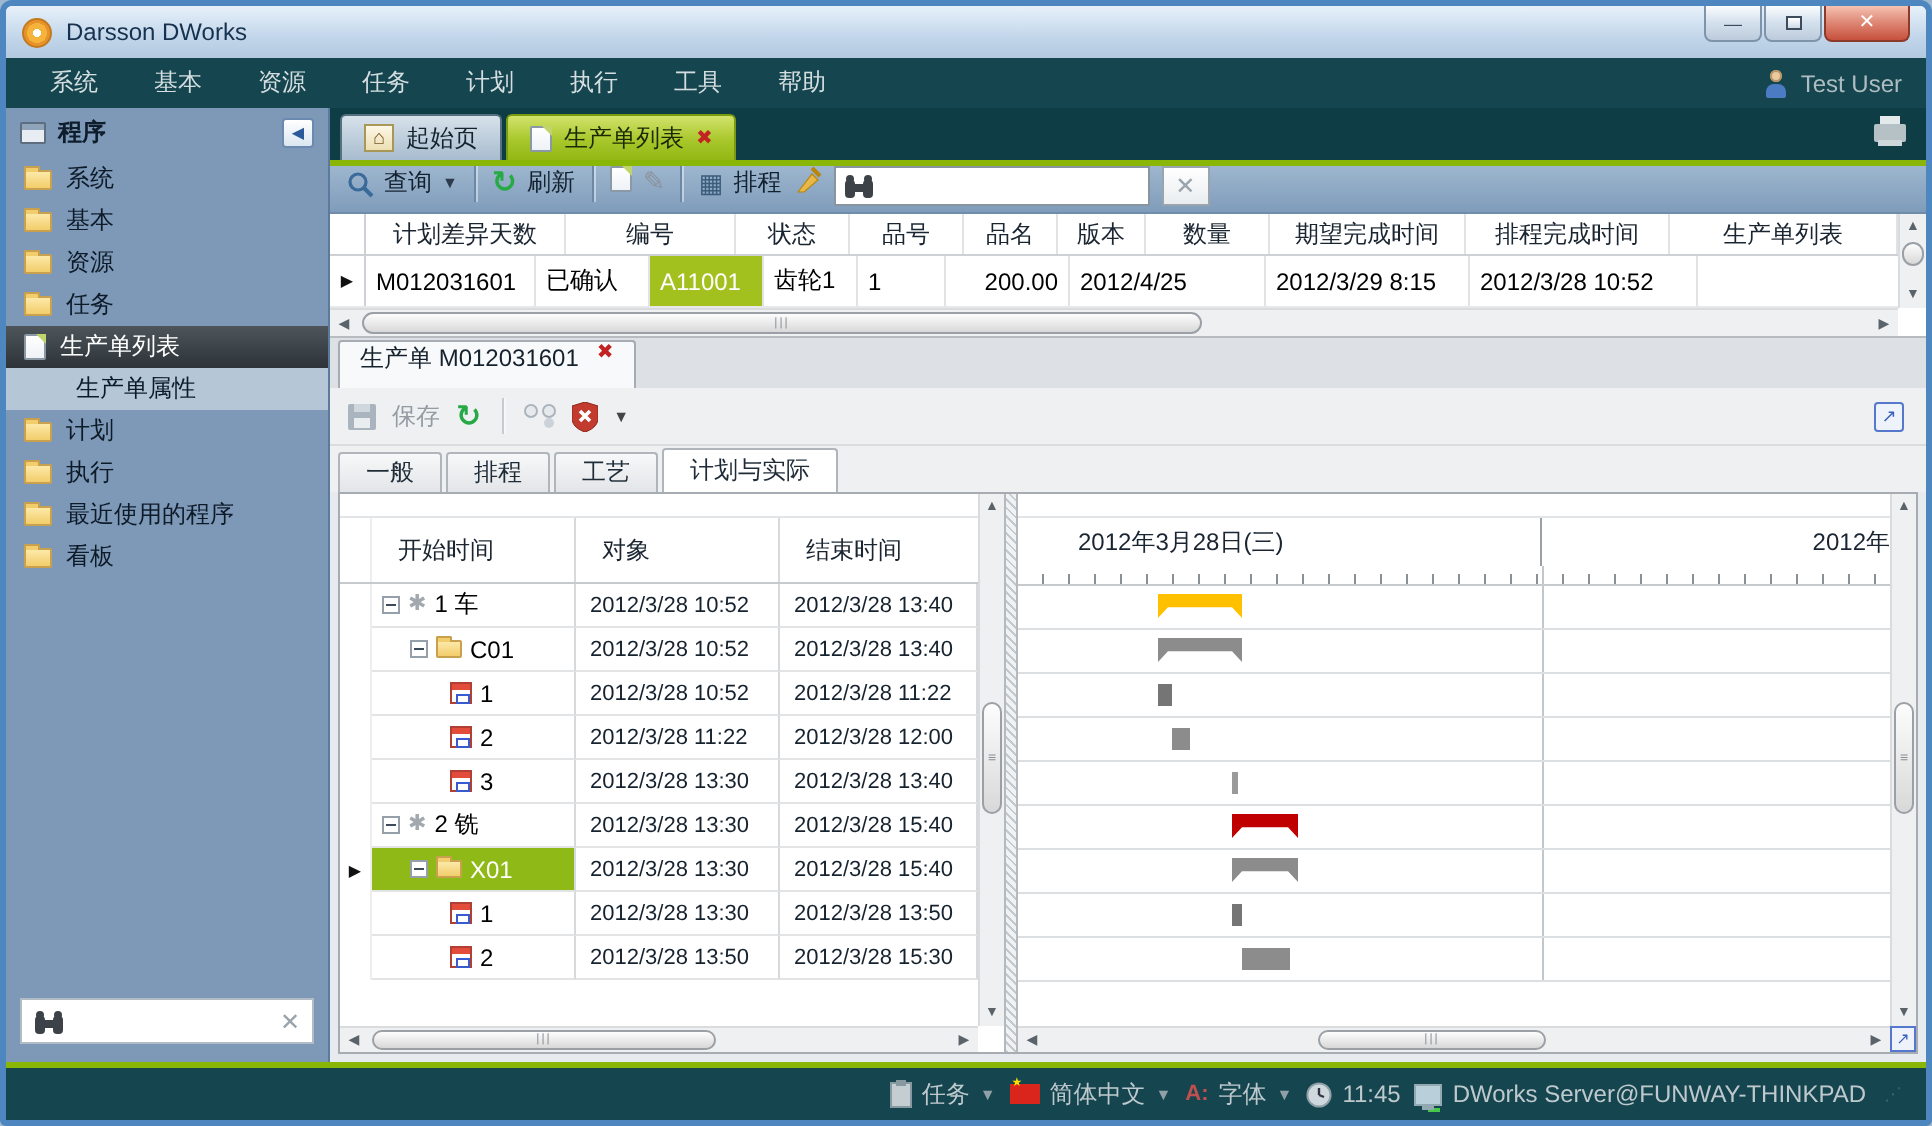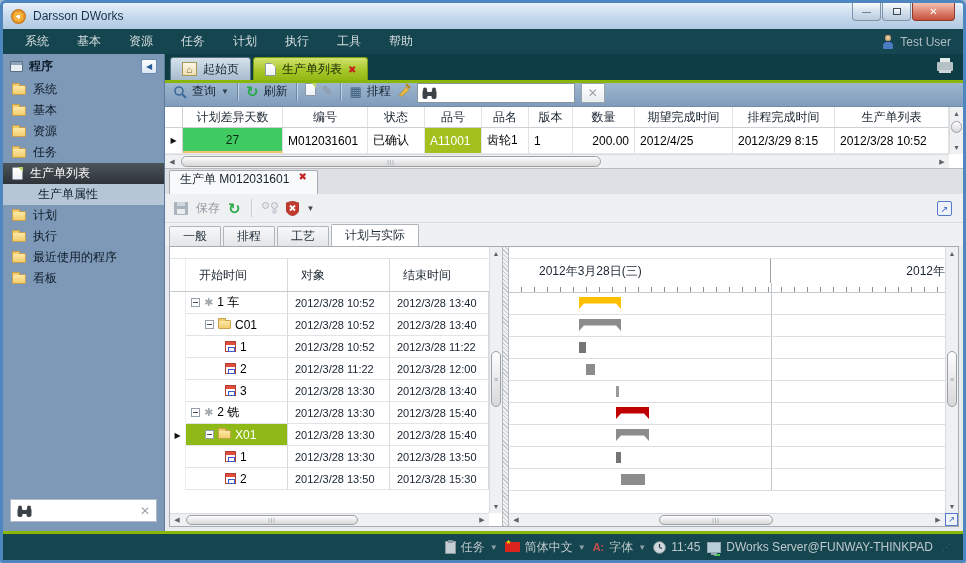--- a/index.html
+++ b/index.html
@@ -339,21 +339,20 @@
               <div class="g-cell g-hcell" style="width: 57px;">品号</div>
               <div class="g-cell g-hcell" style="width: 47px;">品名</div>
               <div class="g-cell g-hcell" style="width: 44px;">版本</div>
               <div class="g-cell g-hcell" style="width: 62px;">数量</div>
               <div class="g-cell g-hcell" style="width: 98px;">期望完成时间</div>
               <div class="g-cell g-hcell" style="width: 102px;">排程完成时间</div>
               <div class="g-cell g-hcell" style="width: 114px;">生产单列表</div>
             </div>
           <div class="g-row" id="g-row">
             <div class="g-cell g-sel">▶</div>
-          <div class="g-cell green-cell" style="width: 100px;">27</div>
               <div class="g-cell " style="width: 85px;">M012031601</div>
               <div class="g-cell " style="width: 57px;">已确认</div>
               <div class="g-cell olive-cell" style="width: 57px;">A11001</div>
               <div class="g-cell " style="width: 47px;">齿轮1</div>
               <div class="g-cell " style="width: 44px;">1</div>
               <div class="g-cell num" style="width: 62px;">200.00</div>
               <div class="g-cell " style="width: 98px;">2012/4/25</div>
               <div class="g-cell " style="width: 102px;">2012/3/29 8:15</div>
               <div class="g-cell " style="width: 114px;">2012/3/28 10:52</div>
             </div>

